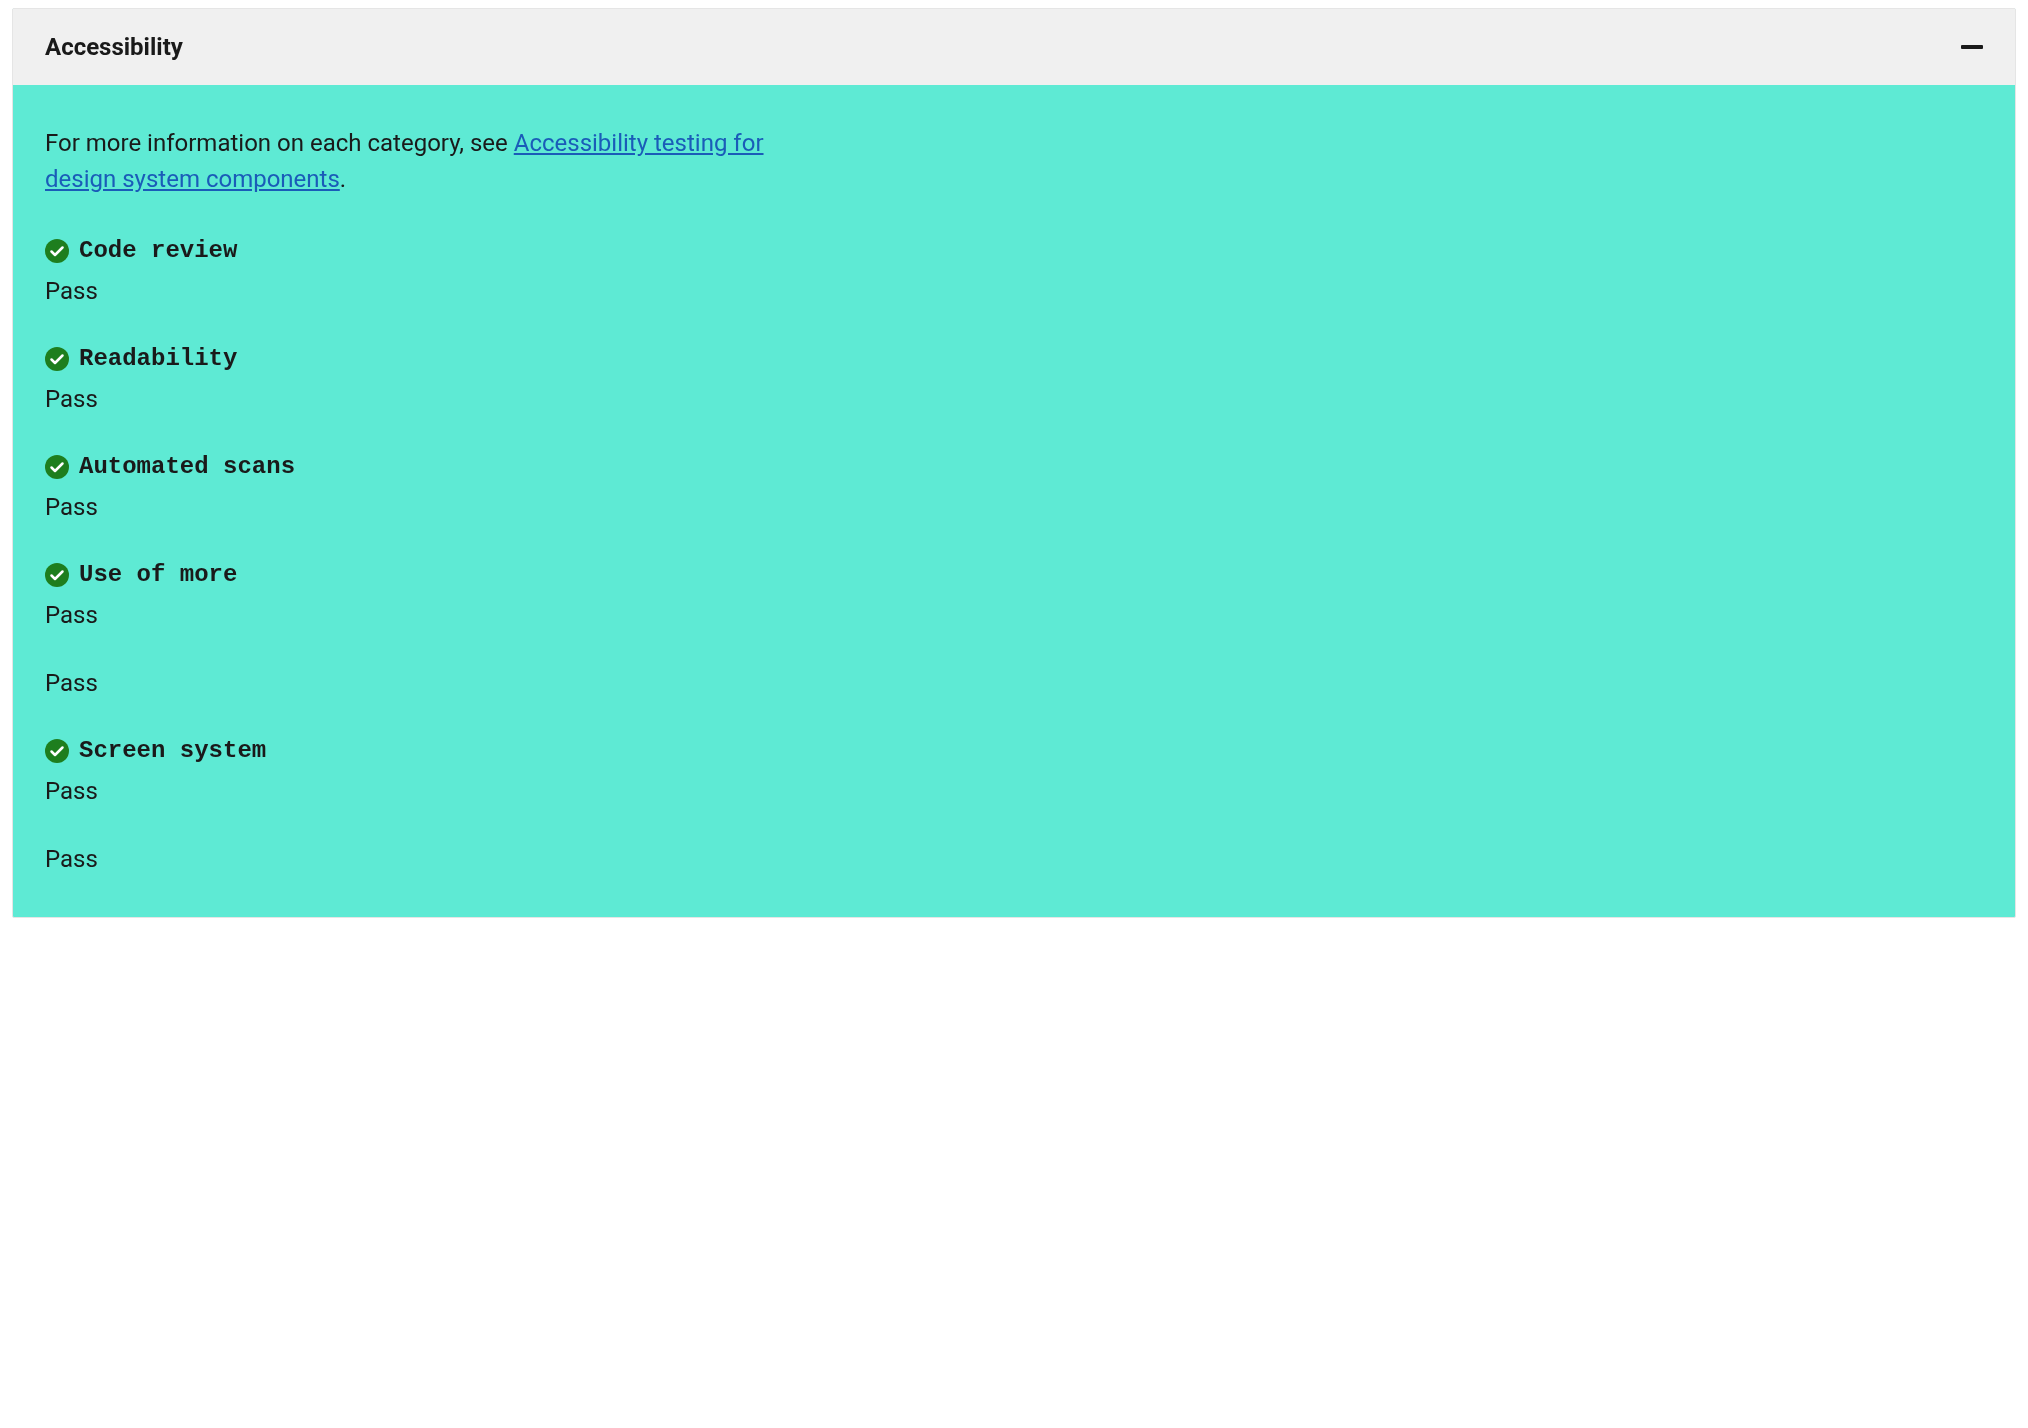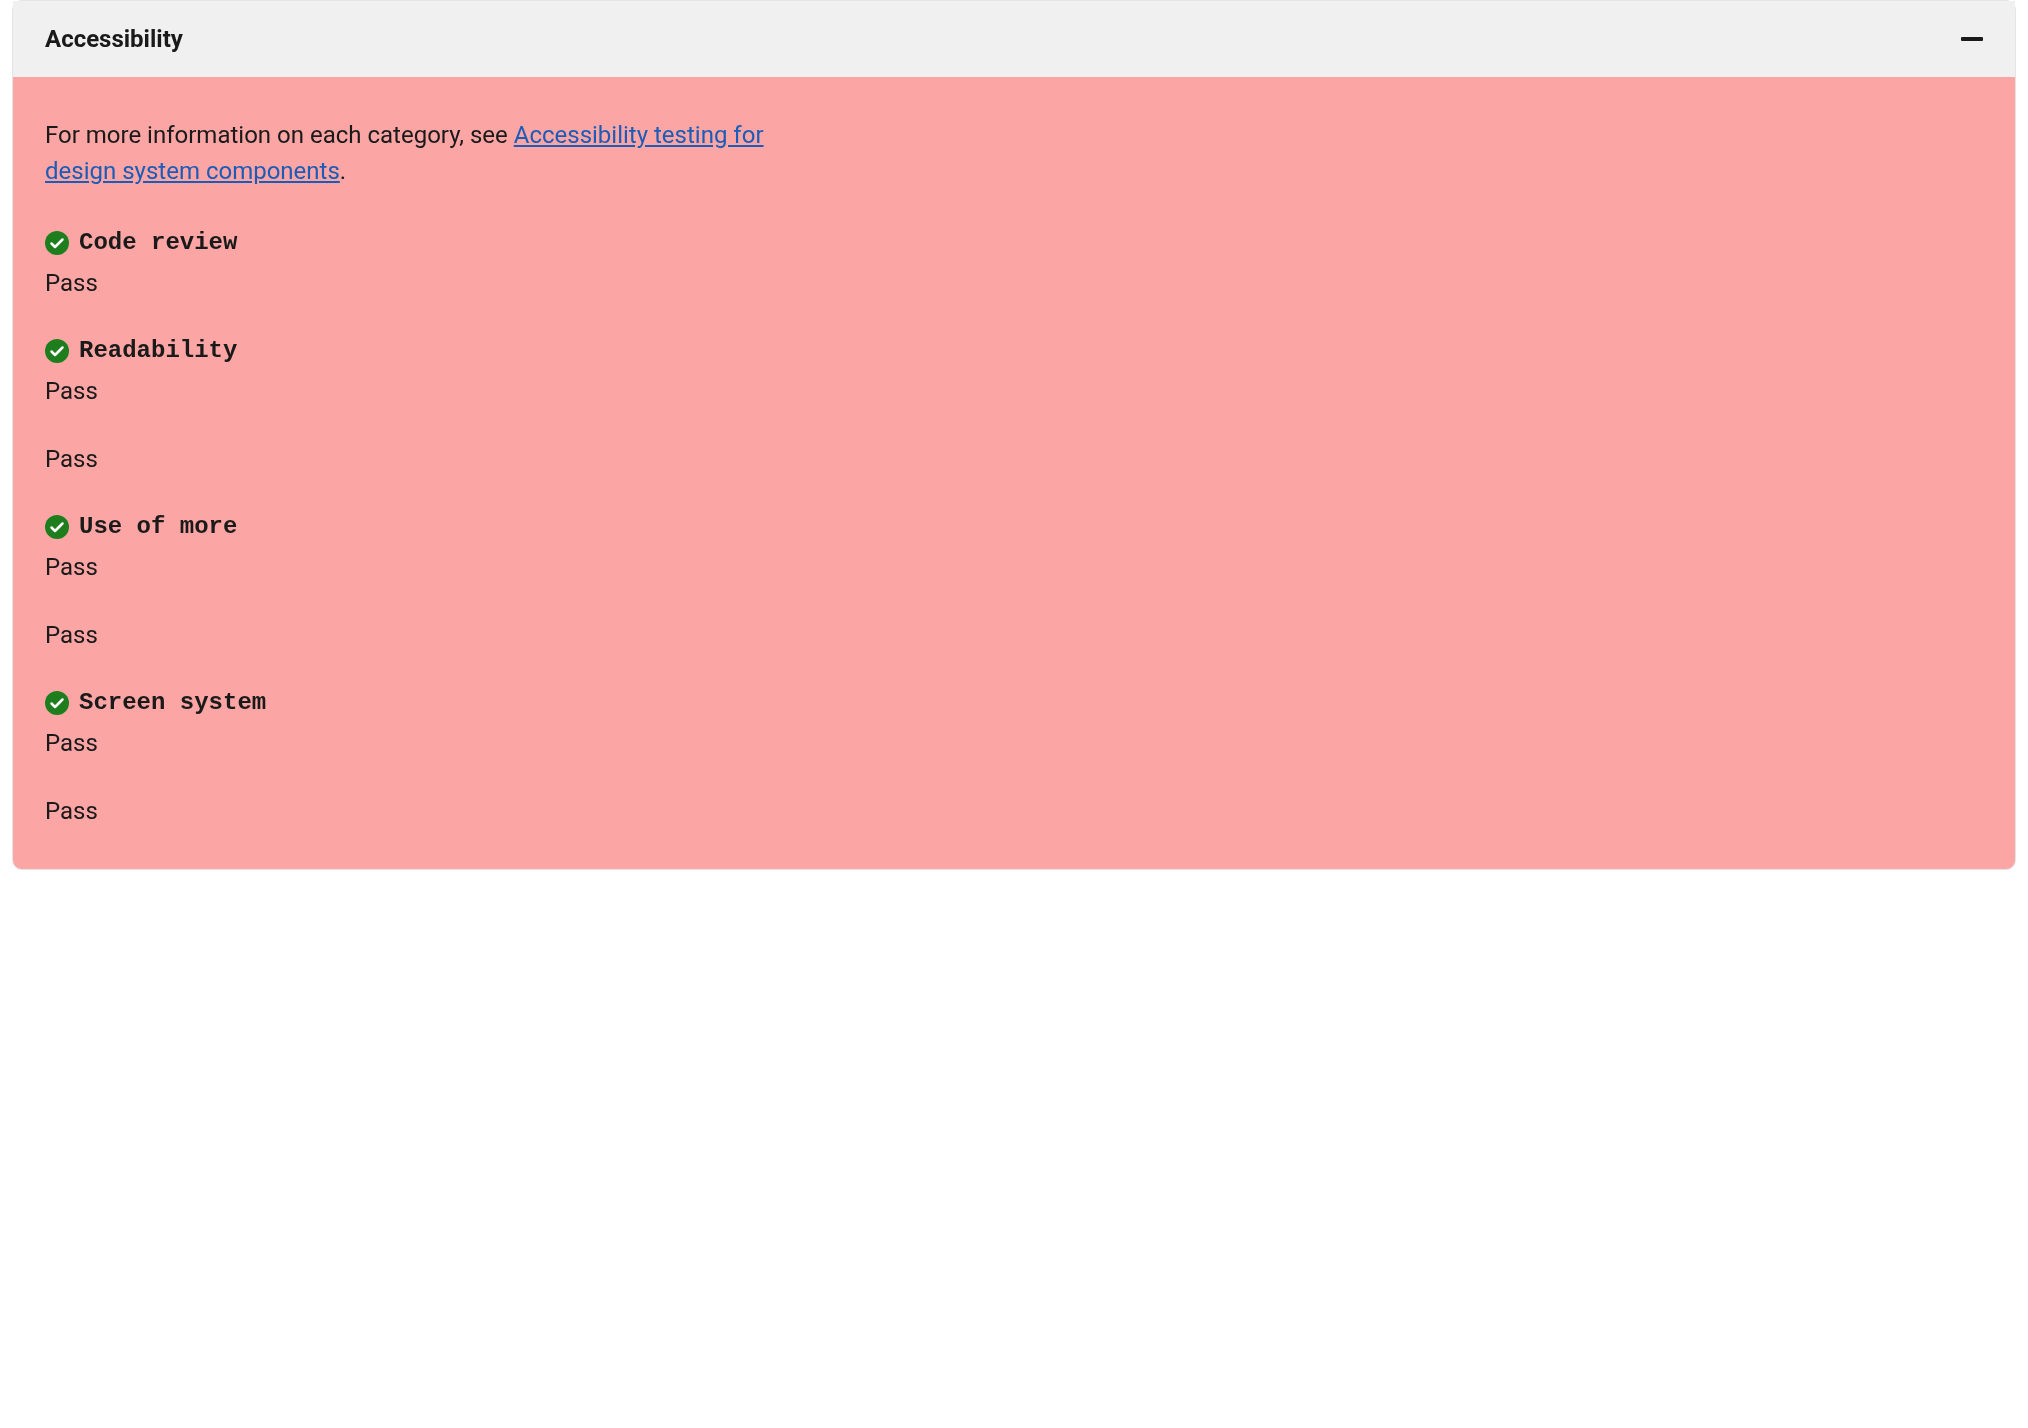--- a/index.html
+++ b/index.html
@@ -14,22 +14,23 @@
       font-size: 22px;
       line-height: 1.5;
     }
     .container {
       max-width: 2028px;
       margin: 0;
       padding: 0 12px;
     }
     .panel {
       border: 1px solid #e5e5e5;
-      border-radius: 10px;
-      background: #fca5a5;
+      border-radius: 2px;
+      background: #5eead4;
+      margin-top: 8px;
     }
     .panel-header {
       background: #f0f0f0;
       padding: 20px 32px;
       display: flex;
       justify-content: space-between;
       align-items: center;
       cursor: pointer;
     }
     .panel-title {
@@ -132,20 +133,27 @@
             <div class="check-heading">
               <span class="check-icon"><svg viewBox="0 0 24 24" width="24" height="24">
                   <circle cx="12" cy="12" r="12" fill="#1e7e1e"></circle>
                   <path d="M6.5 12.5 L10 16 L17.5 8.5" stroke="#ffffff" stroke-width="2.5" fill="none" stroke-linecap="round" stroke-linejoin="round"></path>
                 </svg></span>
               <span class="check-label">Readability</span>
             </div>
             <div class="check-status">Pass</div>
           </div>
           <div class="check-item">
+            <div class="check-heading">
+              <span class="check-icon"><svg viewBox="0 0 24 24" width="24" height="24">
+                  <circle cx="12" cy="12" r="12" fill="#1e7e1e"></circle>
+                  <path d="M6.5 12.5 L10 16 L17.5 8.5" stroke="#ffffff" stroke-width="2.5" fill="none" stroke-linecap="round" stroke-linejoin="round"></path>
+                </svg></span>
+              <span class="check-label">Automated scans</span>
+            </div>
             <div class="check-status">Pass</div>
           </div>
           <div class="check-item">
             <div class="check-heading">
               <span class="check-icon"><svg viewBox="0 0 24 24" width="24" height="24">
                   <circle cx="12" cy="12" r="12" fill="#1e7e1e"></circle>
                   <path d="M6.5 12.5 L10 16 L17.5 8.5" stroke="#ffffff" stroke-width="2.5" fill="none" stroke-linecap="round" stroke-linejoin="round"></path>
                 </svg></span>
               <span class="check-label">Use of more</span>
             </div>

